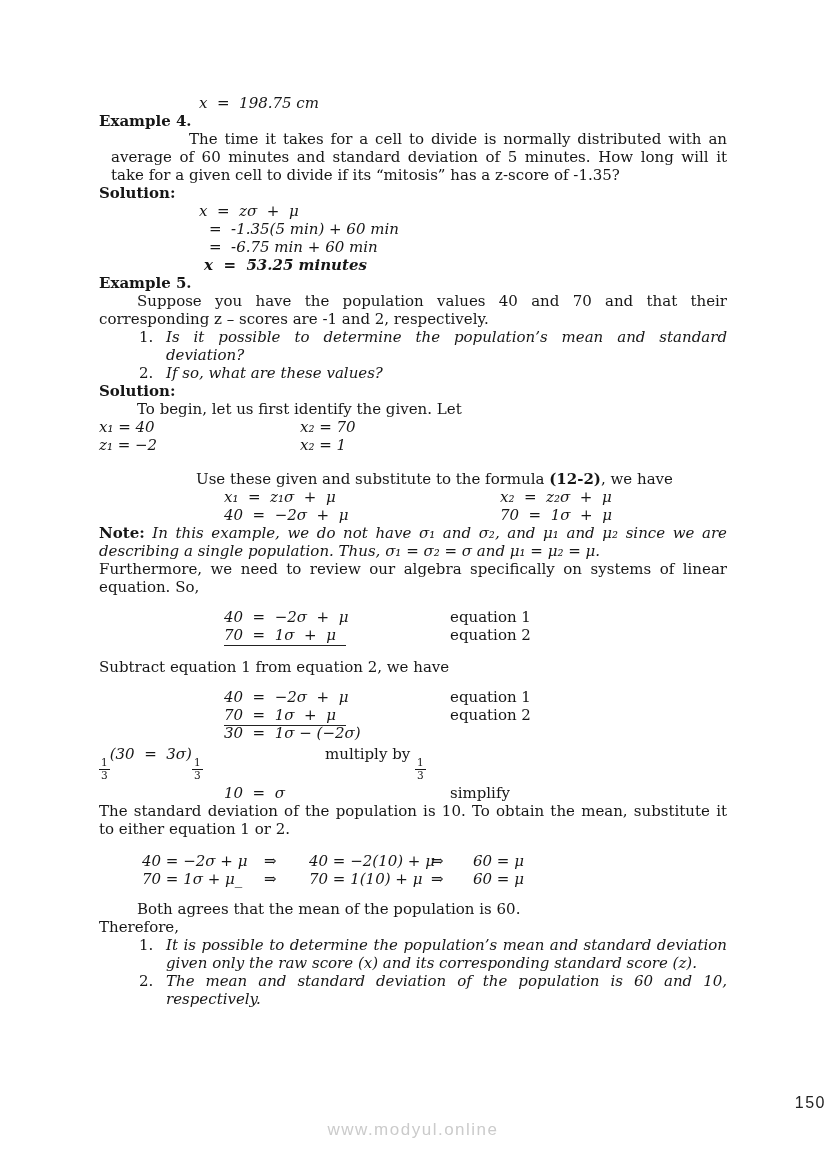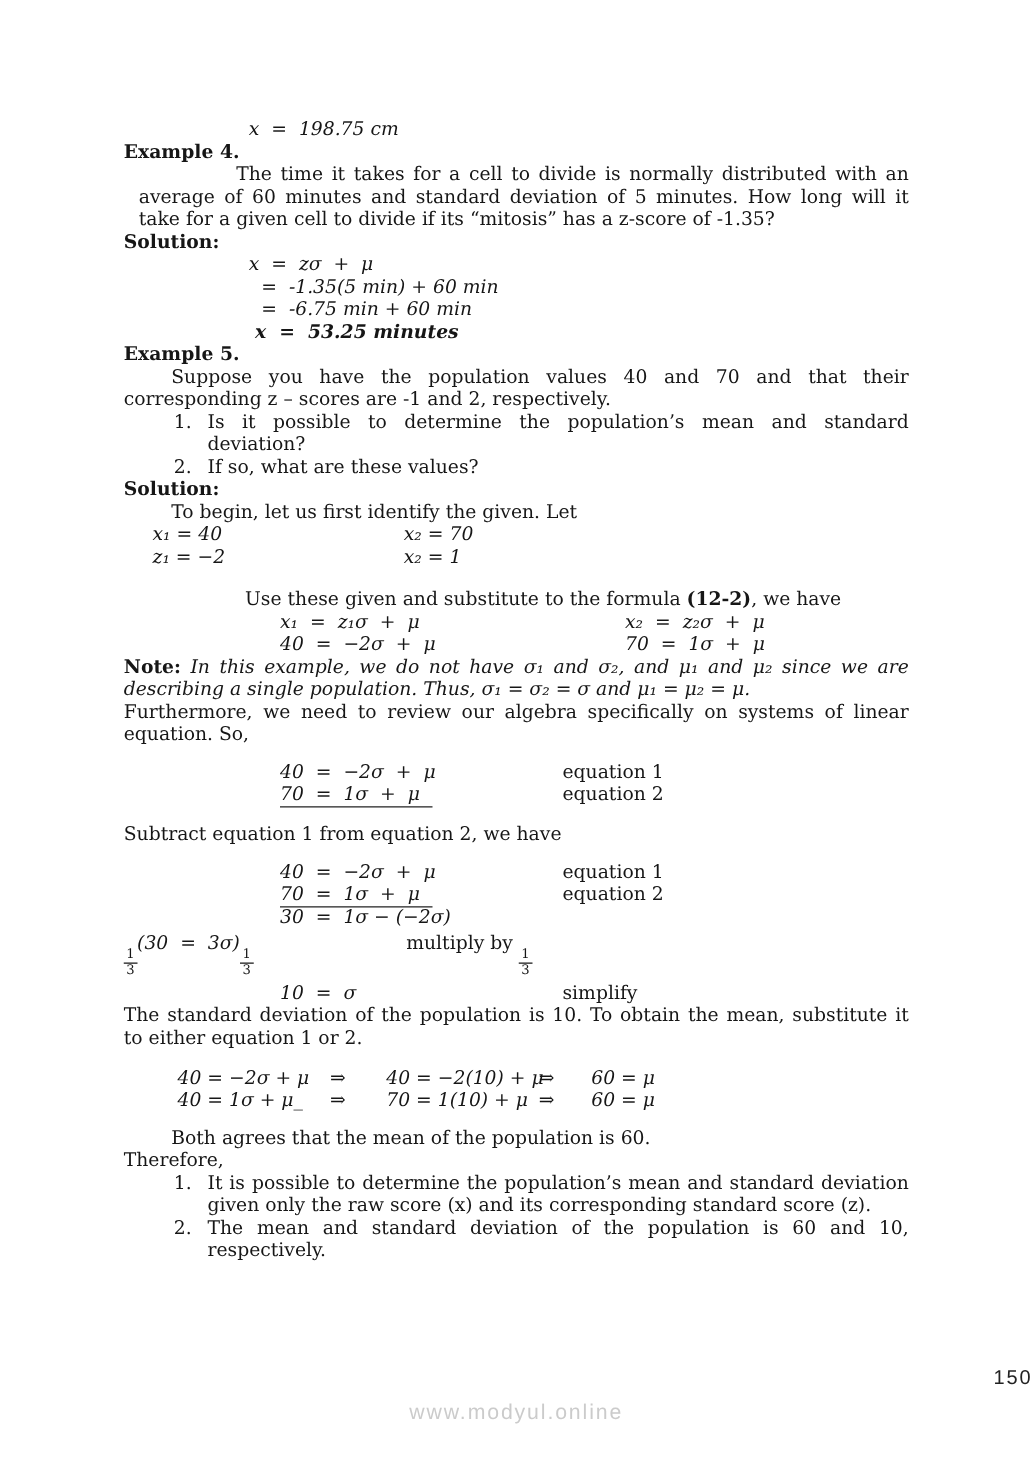--- a/index.html
+++ b/index.html
@@ -20,28 +20,28 @@
   .it{font-style:italic;}
   .bi{font-weight:bold;font-style:italic;}
   .just{text-align:justify;}
   .math{font-style:italic;white-space:pre;}
   .ind78{text-indent:78px;margin-left:12px;}
   .ind38{text-indent:38px;}
   .ml43{margin-left:43px;text-align:center;}
   .ml100{margin-left:100px;}
   .ml105{margin-left:105px;}
   .ml110{margin-left:110px;}
-  .twocol{display:grid;grid-template-columns:201px auto;margin-left:23px;}
+  .twocol{display:grid;grid-template-columns:201px auto;}
   .formularow{margin-left:125px;display:grid;grid-template-columns:276px auto;}
   .eqrow{margin-left:125px;display:grid;grid-template-columns:226px auto;align-items:baseline;}
   .eqlabel{font-style:normal;white-space:normal;}
   .arrowrow{margin-left:43px;display:grid;grid-template-columns:122px 45px 122px 42px auto;}
   .li{display:flex;margin-left:40px;}
   .li .num{width:27px;flex:none;}
-  .li .txt{flex:1;text-align:justify;}
+  .li .txt{flex:1;text-align:justify;font-style:italic;}
   .ul{border-bottom:1.4px solid #222;padding-bottom:1px;padding-right:10px;}
   .frac{display:inline-flex;flex-direction:column;align-items:center;vertical-align:-7px;line-height:1.1;font-size:10.5px;font-style:normal;}
   .frac .fn{border-bottom:1px solid #161616;padding:0 2px;}
   .frac .fd{padding:0 2px;}
   .fracline{margin:3px 0;}
   .gap16{margin-top:16px;}
   .gap14{margin-top:14px;}
   .gap12{margin-top:12px;}
   .gap10{margin-top:10px;}
   .pagenum{
@@ -150,21 +150,21 @@
   <p class="just">The standard deviation of the population is 10. To obtain the mean, substitute it to either equation 1 or 2.</p>
 
   <div class="arrowrow gap14">
     <span class="math">40 = −2σ + μ</span>
     <span>⇒</span>
     <span class="math">40 = −2(10) + μ</span>
     <span>⇒</span>
     <span class="math">60 = μ</span>
   </div>
   <div class="arrowrow">
-    <span class="math">40 = 1σ + μ_</span>
+    <span class="math">70 = 1σ + μ_</span>
     <span>⇒</span>
     <span class="math">70 = 1(10) + μ</span>
     <span>⇒</span>
     <span class="math">60 = μ</span>
   </div>
 
   <div class="ind38 gap12">Both agrees that the mean of the population is 60.</div>
   <div>Therefore,</div>
   <div class="li">
     <span class="num">1.</span>

